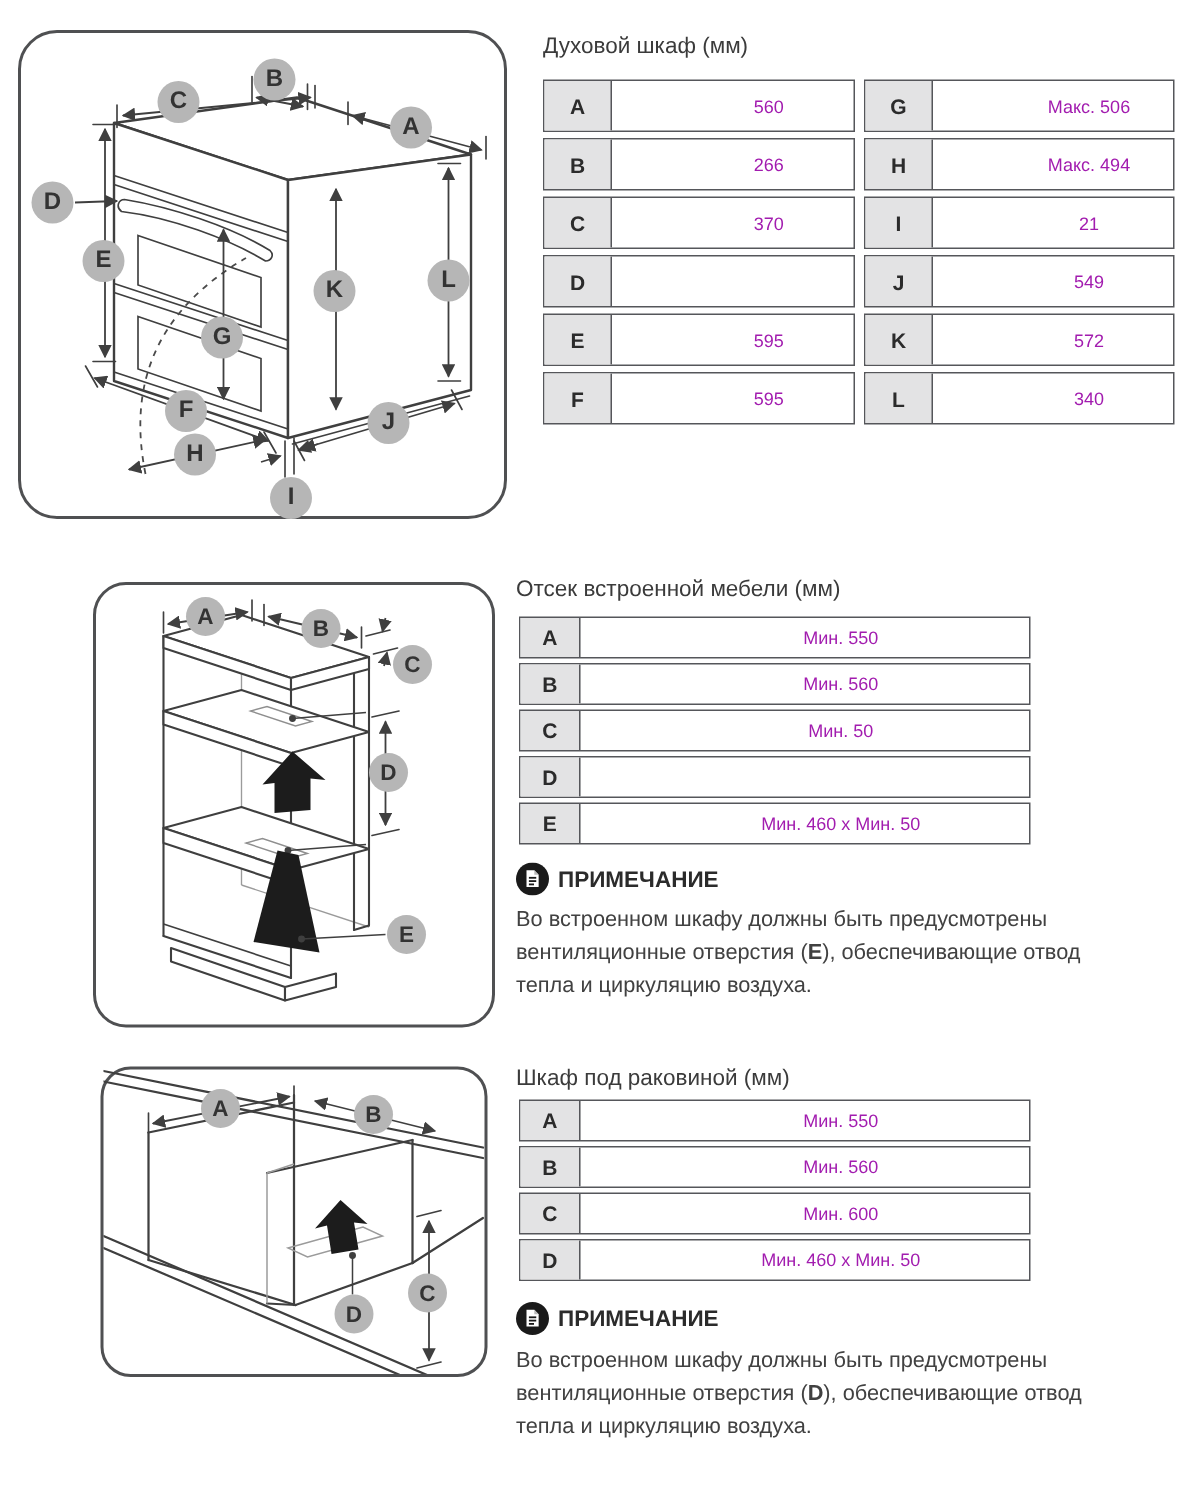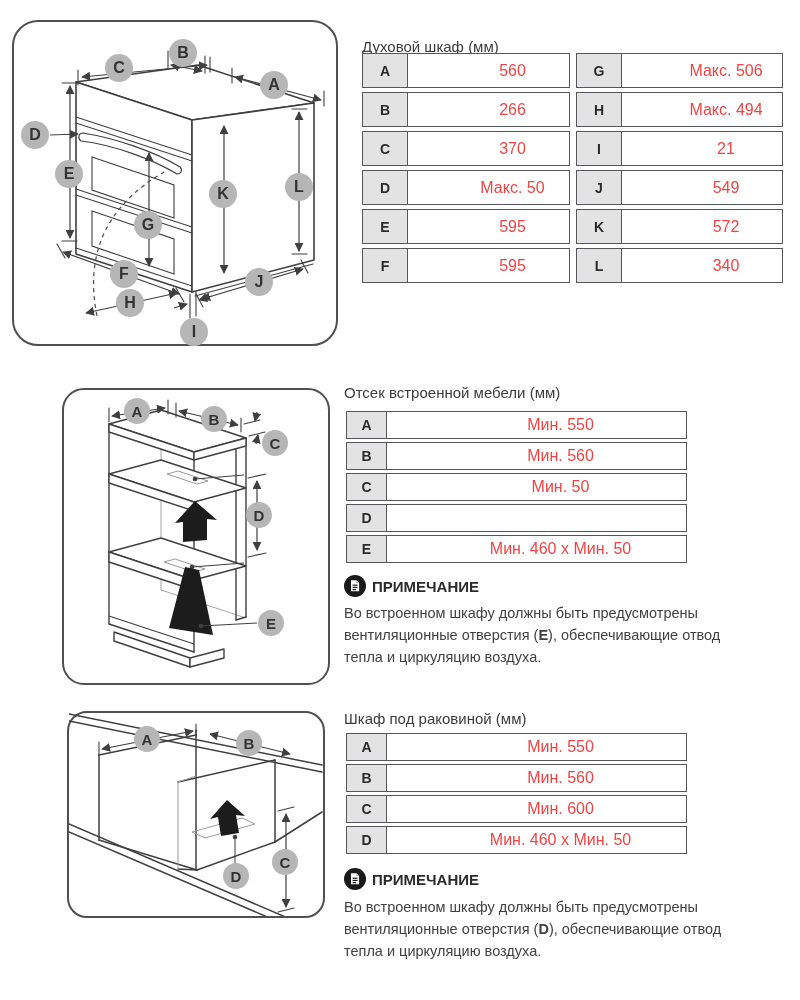--- a/index.html
+++ b/index.html
@@ -9,21 +9,21 @@
   .circ{position:absolute;border-radius:50%;background:#b6b6b6;color:#333;
         display:flex;align-items:center;justify-content:center;font-weight:bold;}
   .circ.big{width:28px;height:28px;font-size:16px;}
   .circ.sm{width:26px;height:26px;font-size:15px;}
   .tbl-title{position:absolute;font-size:15px;color:#3b3b3b;white-space:nowrap;}
   .trow{position:absolute;display:flex;border:1px solid #55565a;box-sizing:border-box;background:#fff;}
   .trow.h35{height:35px;}
   .trow.h28{height:28px;}
   .tkey{background:#e3e3e4;border-right:1px solid #55565a;display:flex;align-items:center;
         justify-content:center;font-weight:bold;font-size:14px;color:#2b2b2b;box-sizing:border-box;}
-  .tval{flex:1;display:flex;align-items:center;justify-content:center;font-size:16px;color:#ef4444;padding-left:48px;}
+  .tval{flex:1;display:flex;align-items:center;justify-content:center;font-size:12px;color:#a21caf;padding-left:48px;}
   .note-head{position:absolute;font-weight:bold;font-size:15px;color:#2b2b2b;white-space:nowrap;}
   .note-icon{position:absolute;}
   .note-body{position:absolute;font-size:14.5px;color:#414141;line-height:22px;}
   .note-body div{white-space:nowrap;}
   svg{display:block;}
 </style>
 </head>
 <body>
 
 <div class="page">
@@ -97,21 +97,21 @@
     <div class="circ big" style="left:41px;top:138px">E</div>
     <div class="circ big" style="left:96px;top:238px">F</div>
     <div class="circ big" style="left:120px;top:189px">G</div>
     <div class="circ big" style="left:102px;top:267px">H</div>
     <div class="circ big" style="left:166px;top:296px">I</div>
     <div class="circ big" style="left:231px;top:246px">J</div>
     <div class="circ big" style="left:195px;top:158px">K</div>
     <div class="circ big" style="left:271px;top:151px">L</div>
   </div>
 
-  <div class="tbl-title" style="left:362px;top:38px">Духовой шкаф (мм)</div>
+  <div class="tbl-title" style="left:362px;top:22px">Духовой шкаф (мм)</div>
 
   <div class="trow h35" style="left:362px;top:53px;width:208px">
       <div class="tkey" style="width:45px">A</div>
       <div class="tval">560</div>
     </div>
   <div class="trow h35" style="left:576px;top:53px;width:207px">
       <div class="tkey" style="width:45px">G</div>
       <div class="tval">Макс. 506</div>
     </div>
   <div class="trow h35" style="left:362px;top:92px;width:208px">
@@ -125,21 +125,20 @@
   <div class="trow h35" style="left:362px;top:131px;width:208px">
       <div class="tkey" style="width:45px">C</div>
       <div class="tval">370</div>
     </div>
   <div class="trow h35" style="left:576px;top:131px;width:207px">
       <div class="tkey" style="width:45px">I</div>
       <div class="tval">21</div>
     </div>
   <div class="trow h35" style="left:362px;top:170px;width:208px">
       <div class="tkey" style="width:45px">D</div>
-      <div class="tval">Макс. 50</div>
     </div>
   <div class="trow h35" style="left:576px;top:170px;width:207px">
       <div class="tkey" style="width:45px">J</div>
       <div class="tval">549</div>
     </div>
   <div class="trow h35" style="left:362px;top:209px;width:208px">
       <div class="tkey" style="width:45px">E</div>
       <div class="tval">595</div>
     </div>
   <div class="trow h35" style="left:576px;top:209px;width:207px">

